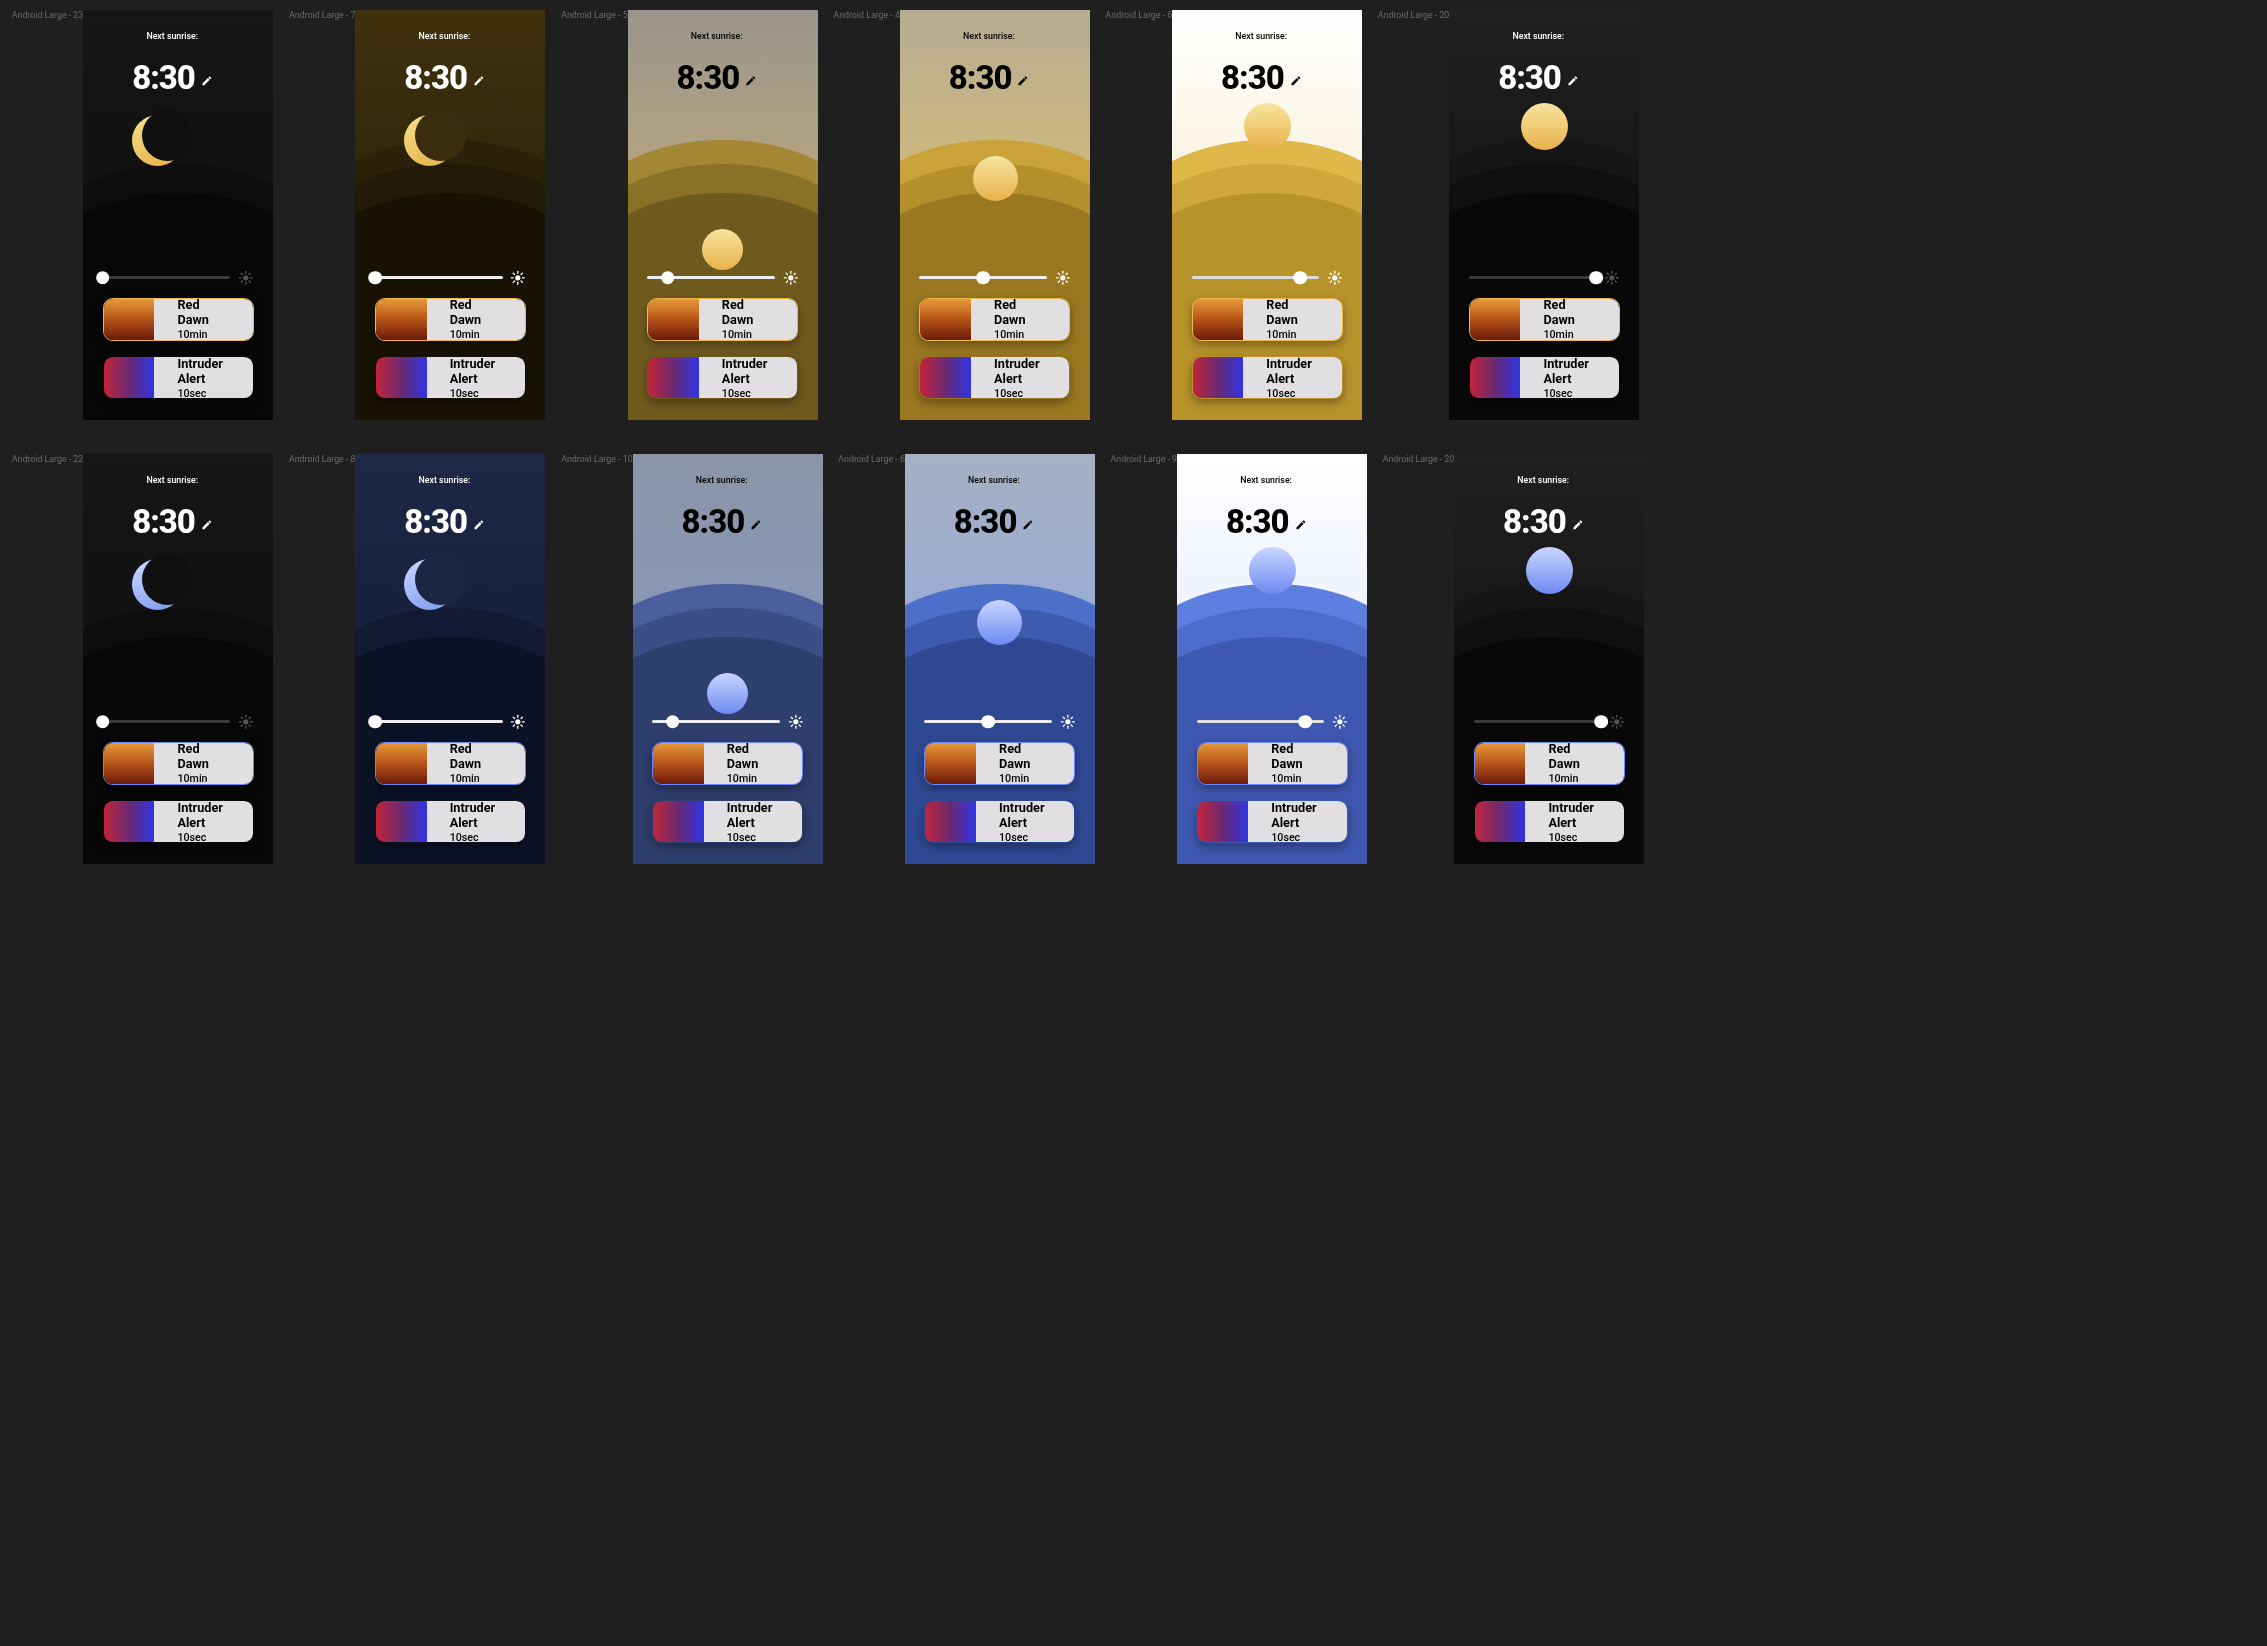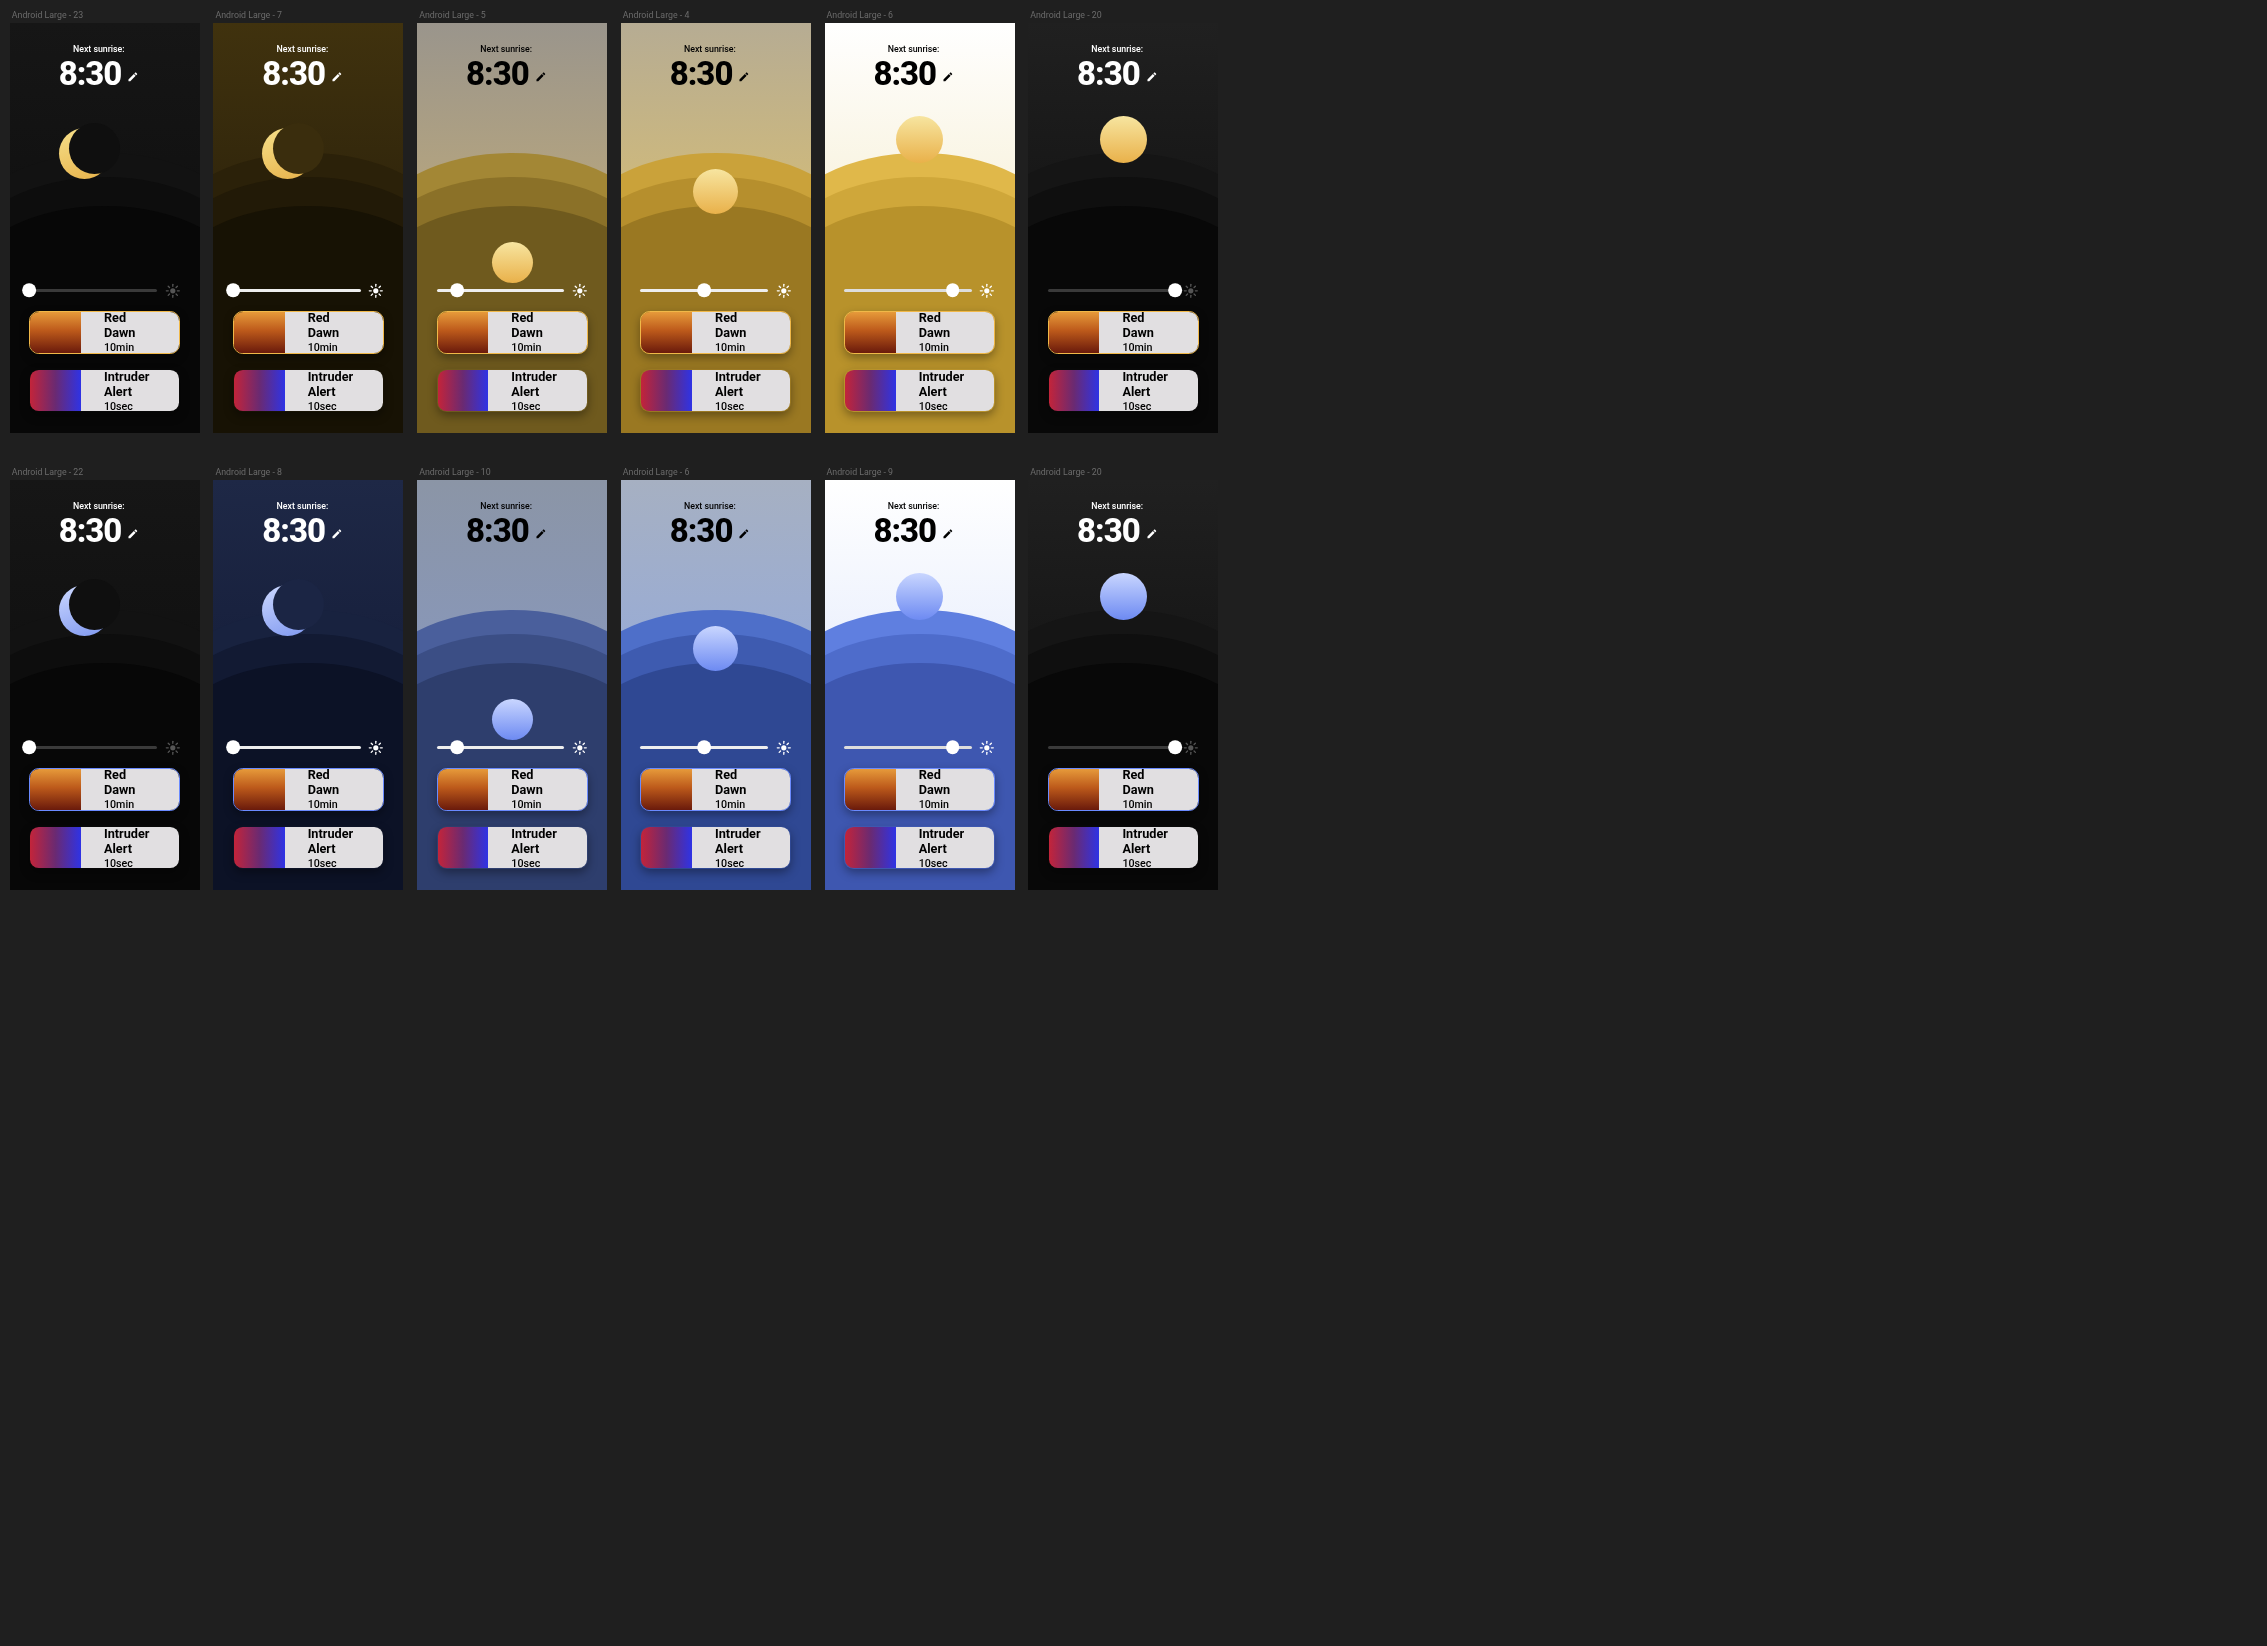--- a/index.html
+++ b/index.html
@@ -9,38 +9,38 @@
   *{box-sizing:border-box;margin:0;padding:0}
   body{
     background:var(--bg);
     font-family:-apple-system,BlinkMacSystemFont,"Segoe UI",Roboto,Arial,sans-serif;
     padding:9.8px;
   }
   .canvas{
     display:flex;flex-direction:column;gap:34px;
   }
   .row{display:flex;gap:13.7px;flex-wrap:nowrap}
-  .frame-wrap{display:flex;flex-direction:column;flex:0 0 auto}
+  .frame-wrap{display:flex;flex-direction:row;flex:0 0 auto}
   .frame-label{font-size:8.8px;color:var(--label);margin-bottom:2.9px;padding-left:2px}
   .frame{
     width:190px;height:410px;position:relative;overflow:hidden;
     background:#000;
   }
   
   .sky{position:absolute;inset:0;}
   
   .hills{position:absolute;left:0;right:0;bottom:0;height:48%;}
   .hill{position:absolute;left:-20%;right:-20%;border-radius:50% 50% 0 0 / 30% 30% 0 0;}
   .hill.h1{bottom:22%;height:120%}
   .hill.h2{bottom:10%;height:120%}
   .hill.h3{bottom:-5%;height:120%}
   
   .hdr{position:absolute;top:21.5px;left:0;right:12px;text-align:center}
   .sub{font-size:8.8px;font-weight:500}
-  .time-row{display:inline-flex;align-items:center;gap:5.9px;margin-top:0}
+  .time-row{display:inline-flex;align-items:center;gap:5.9px;margin-top:17px}
   .time{font-size:33px;font-weight:800;letter-spacing:-1px}
   .pencil{width:11.7px;height:11.7px;display:inline-block}
   .pencil svg{width:100%;height:100%}
   
   .moon-wrap{position:absolute;width:51px;height:51px}
   .moon-body{width:100%;height:100%;border-radius:50%}
   .moon-cut{position:absolute;width:100%;height:100%;border-radius:50%;top:-10%;left:20%}
   .sun{position:absolute;border-radius:50%}
   
   .slider{position:absolute;left:19.5px;right:19.5px;height:15.6px;display:flex;align-items:center}

